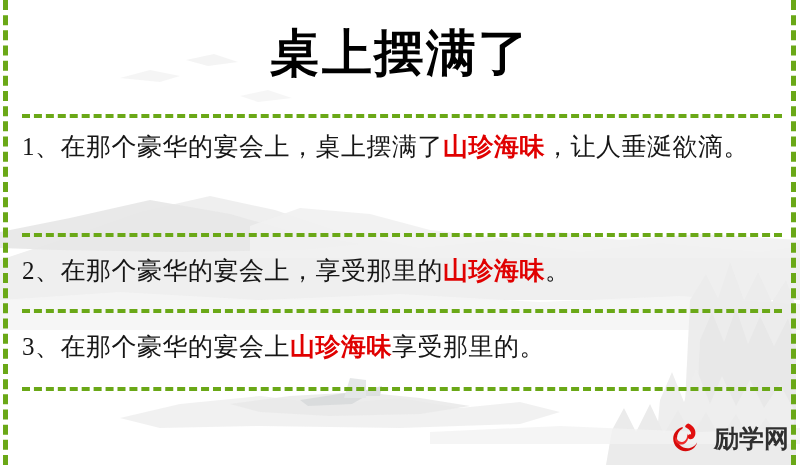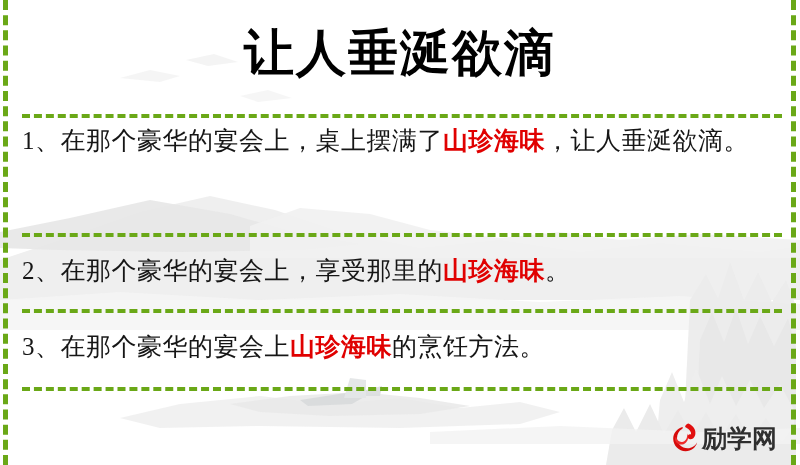--- a/index.html
+++ b/index.html
@@ -82,21 +82,21 @@
     position: absolute;
     left: 22px;
     right: 30px;
     font-family: "Liberation Serif", "DejaVu Serif", serif;
     font-size: 25px;
     line-height: 45px;
     color: #161616;
     letter-spacing: 0.5px;
     text-align: justify;
   }
-  .s1 { top: 118px; }
+  .s1 { top: 124px; }
   .s2 { top: 248px; }
   .s3 { top: 324px; }
 
   .hl {
     color: #e00000;
     font-weight: bold;
   }
 
   
   .logo {
@@ -113,21 +113,21 @@
     height: 34px;
     flex: 0 0 34px;
     position: relative;
   }
   .logo-text {
     font-family: "Liberation Sans", "DejaVu Sans", sans-serif;
     font-size: 25px;
     font-weight: bold;
     color: #2f2f2f;
     letter-spacing: 0px;
-    margin-left: 0;
+    margin-left: 12px;
     line-height: 1;
   }
 </style>
 </head>
 <body>
 
 <div class="page">
 
   <div class="wash" style="left:0;top:0;width:800px;height:465px;">
     <svg class="wash-svg" viewBox="0 0 800 465" preserveAspectRatio="none" aria-hidden="true">
@@ -160,34 +160,34 @@
     </svg>
   </div>
 
   <div class="frame-left"></div>
   <div class="frame-right"></div>
   <div class="divider d1"></div>
   <div class="divider d2"></div>
   <div class="divider d3"></div>
   <div class="divider d4"></div>
 
-  <div class="title">让人垂涎欲滴</div>
+  <div class="title">桌上摆满了</div>
 
   <div class="sentences">
 
     <div class="sentence s1">
       <span>1、</span><span>在那个豪华的宴会上，桌上摆满了</span><span class="hl">山珍海味</span><span>，让人垂涎欲滴。</span>
     </div>
 
     <div class="sentence s2">
       <span>2、</span><span>在那个豪华的宴会上，享受那里的</span><span class="hl">山珍海味</span><span>。</span>
     </div>
 
     <div class="sentence s3">
-      <span>3、</span><span>在那个豪华的宴会上</span><span class="hl">山珍海味</span><span>的烹饪方法。</span>
+      <span>3、</span><span>在那个豪华的宴会上</span><span class="hl">山珍海味</span><span>享受那里的。</span>
     </div>
 
   </div>
 
   <div class="logo">
     <span class="logo-mark">
       <svg viewBox="0 0 34 34" width="34" height="34" aria-hidden="true">
         <path d="M20.5 2.6 C25.8 5.2 28.4 9.6 27.2 14.0 C26.3 17.3 23.6 19.0 21.4 18.1 C19.7 17.4 19.2 15.6 20.1 14.2 C20.9 13.0 22.4 12.9 23.1 13.6 C23.4 11.0 21.6 8.2 18.0 6.6 C17.2 6.3 16.9 5.4 17.4 4.7 C18.0 3.8 19.3 2.9 20.5 2.6 Z" fill="#e10f0f"></path>
         <path d="M14.4 6.0 C9.0 7.6 5.2 12.3 5.2 17.8 C5.2 24.6 10.8 30.2 17.6 30.2 C23.2 30.2 27.9 26.4 29.2 21.2 C27.4 24.8 23.8 27.2 19.6 27.2 C13.8 27.2 9.0 22.6 9.0 16.9 C9.0 13.1 11.0 9.8 14.0 8.0 C14.9 7.5 15.1 6.6 14.4 6.0 Z" fill="#d60b0b"></path>
         <path d="M19.4 12.4 C21.0 15.4 20.4 19.0 18.0 21.4 C15.2 24.2 11.1 24.3 8.6 21.8 C6.8 20.0 6.6 17.3 8.0 15.8 C8.6 19.0 11.2 21.2 14.1 20.9 C17.3 20.6 19.4 17.6 19.4 12.4 Z" fill="#ee2b2b"></path>

